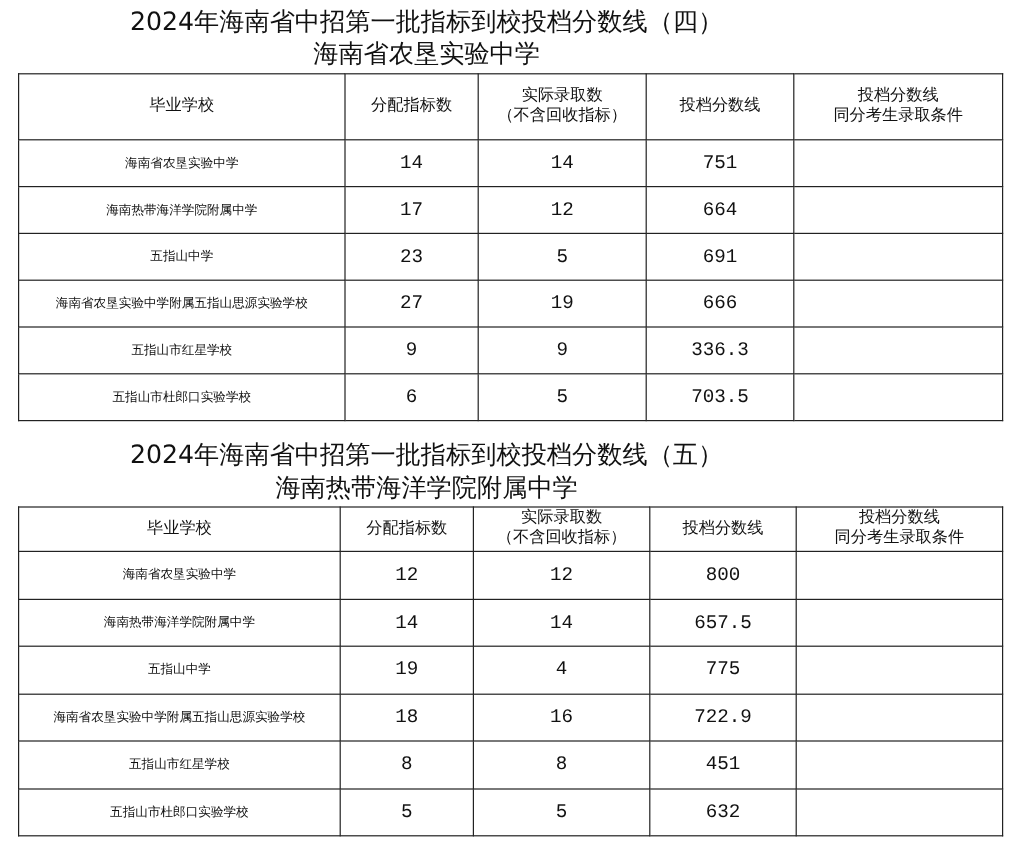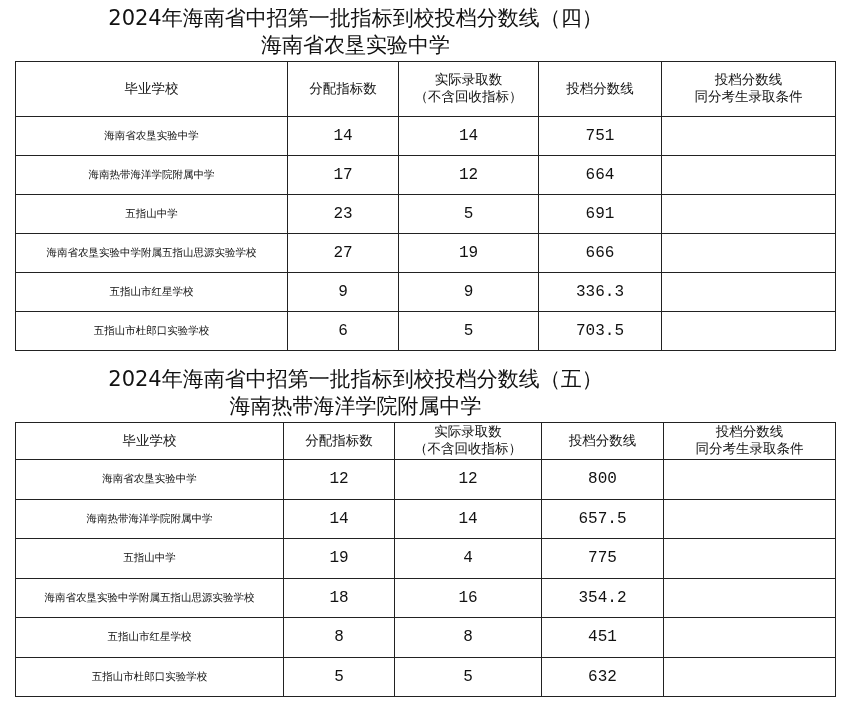--- a/index.html
+++ b/index.html
@@ -130,21 +130,21 @@
     <td>五指山中学</td>
     <td class="num">19</td>
     <td class="num">4</td>
     <td class="num">775</td>
     <td></td>
   </tr>
   <tr style="height:39.5px;">
     <td>海南省农垦实验中学附属五指山思源实验学校</td>
     <td class="num">18</td>
     <td class="num">16</td>
-    <td class="num">354.2</td>
+    <td class="num">722.9</td>
     <td></td>
   </tr>
   <tr style="height:39.5px;">
     <td>五指山市红星学校</td>
     <td class="num">8</td>
     <td class="num">8</td>
     <td class="num">451</td>
     <td></td>
   </tr>
   <tr style="height:39.5px;">

